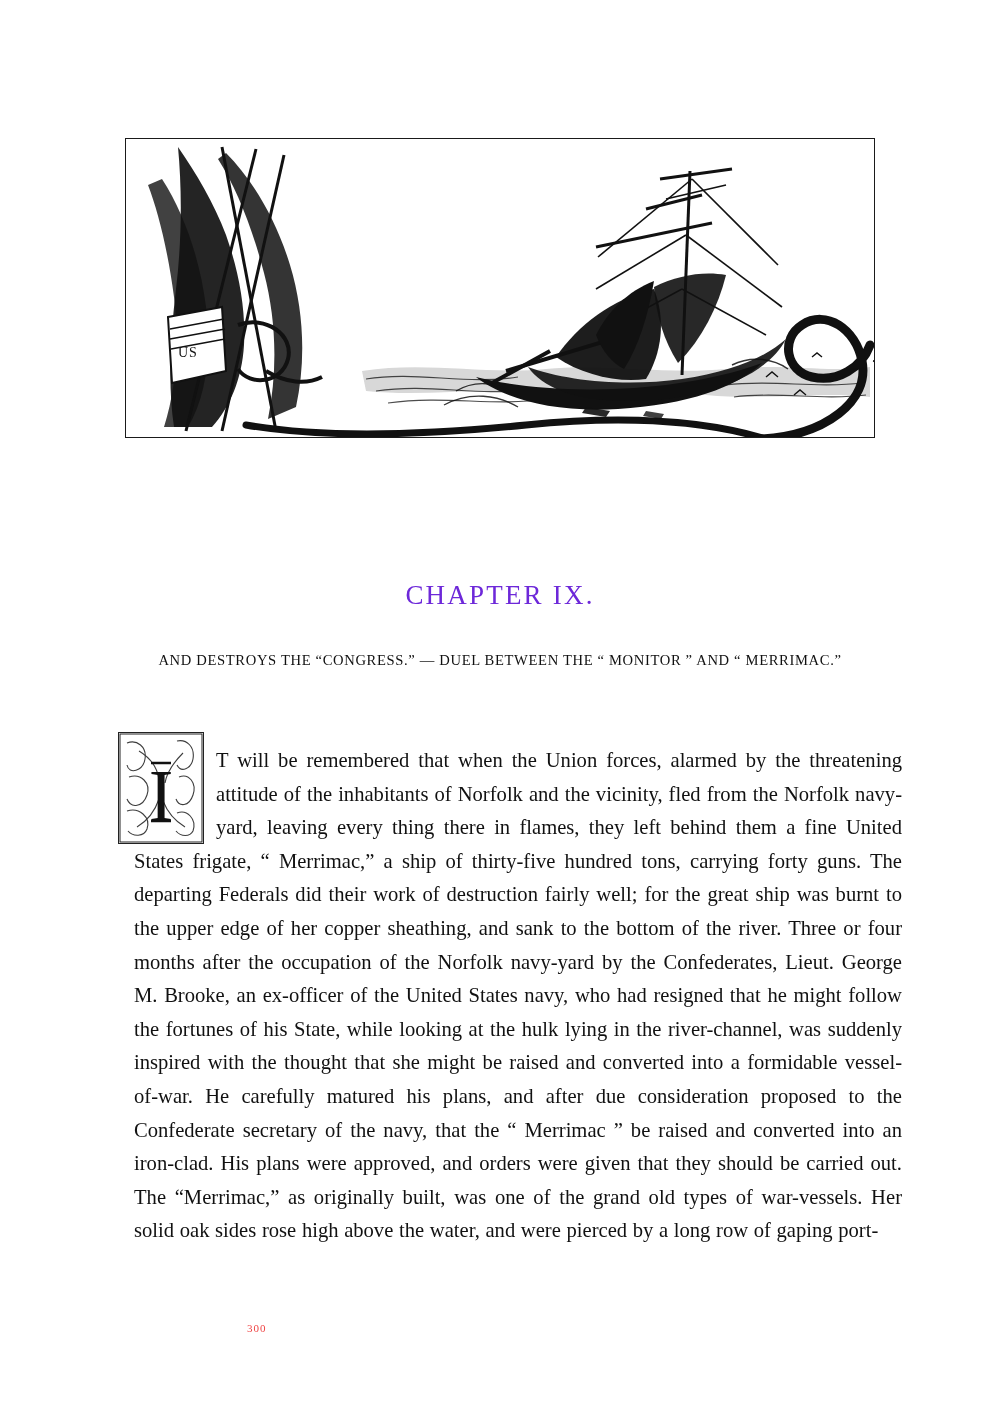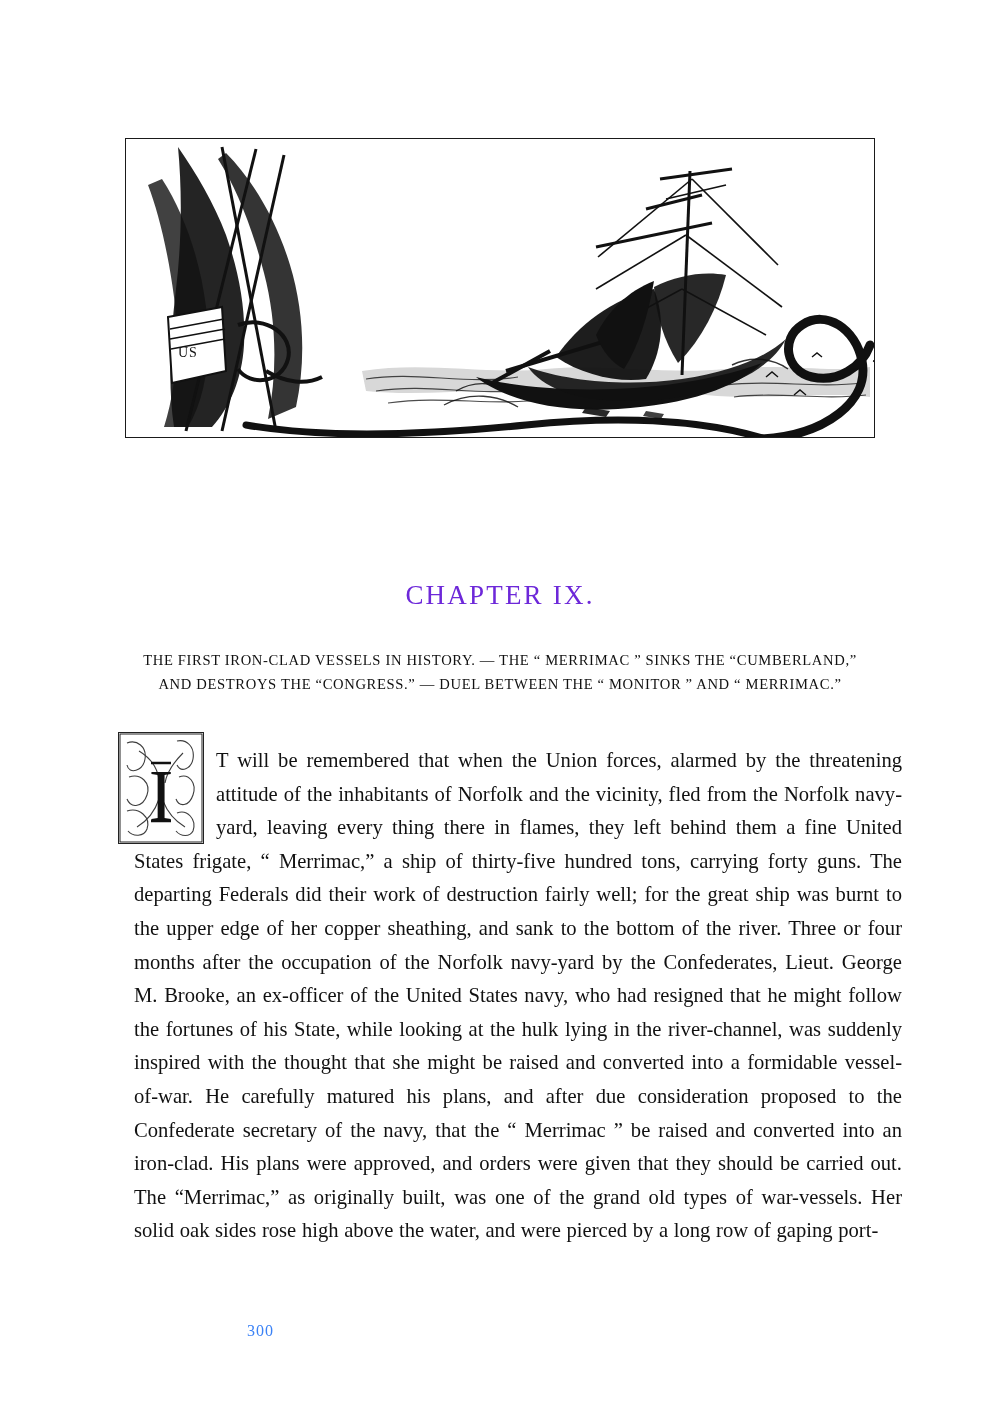--- a/index.html
+++ b/index.html
@@ -91,22 +91,22 @@
     background: #fff;
   }
   .dropcap svg { display: block; width: 100%; height: 100%; }
 
   .indent-block { display: block; }
 
   .folio {
     position: absolute;
     left: 247px;
     top: 1322px;
-    font-size: 16px;
-    color: #3b82f6;
+    font-size: 11px;
+    color: #ef4444;
     letter-spacing: 1px;
   }
 </style>
 </head>
 <body>
 
 <div class="page">
 
   <div class="illustration">
     <svg viewBox="0 0 748 298" preserveAspectRatio="none">
@@ -211,21 +211,20 @@
       <g fill="#111111">
         <path d="M460 268 l24 4 l-4 6 l-24 -4 Z" opacity="0.9"></path>
         <path d="M520 272 l18 3 l-3 5 l-18 -3 Z" opacity="0.8"></path>
       </g>
     </svg>
   </div>
 
   <div class="chapter-title">CHAPTER  IX.</div>
 
   <div class="subtitle">
-    <span>THE  FIRST  IRON-CLAD  VESSELS  IN  HISTORY. — THE  “ MERRIMAC ”  SINKS  THE  “CUMBERLAND,”</span>
     <span class="line2">AND  DESTROYS  THE  “CONGRESS.” — DUEL  BETWEEN  THE  “ MONITOR ”  AND  “ MERRIMAC.”</span>
   </div>
 
   <div class="body-text">
     <div class="dropcap">
       <svg viewBox="0 0 84 110" preserveAspectRatio="none">
         <rect x="1" y="1" width="82" height="108" fill="#ffffff" stroke="#222" stroke-width="1"></rect>
         <g stroke="#333" stroke-width="1.1" fill="none" opacity="0.95">
           <path d="M8 10 C18 6 28 14 26 26 C24 38 10 42 8 32"></path>
           <path d="M10 44 C22 40 32 50 28 62 C24 74 12 76 8 66"></path>

